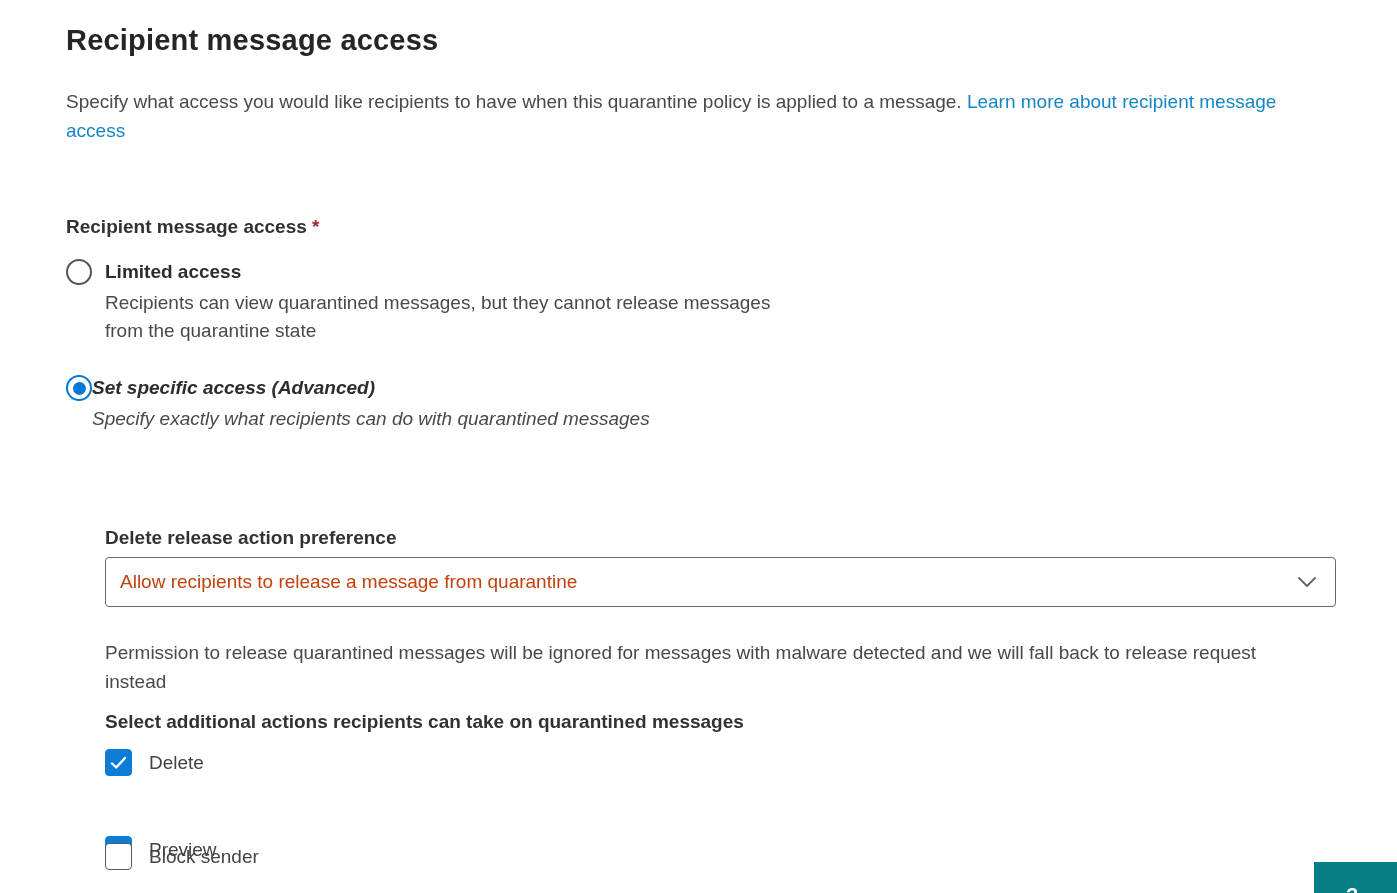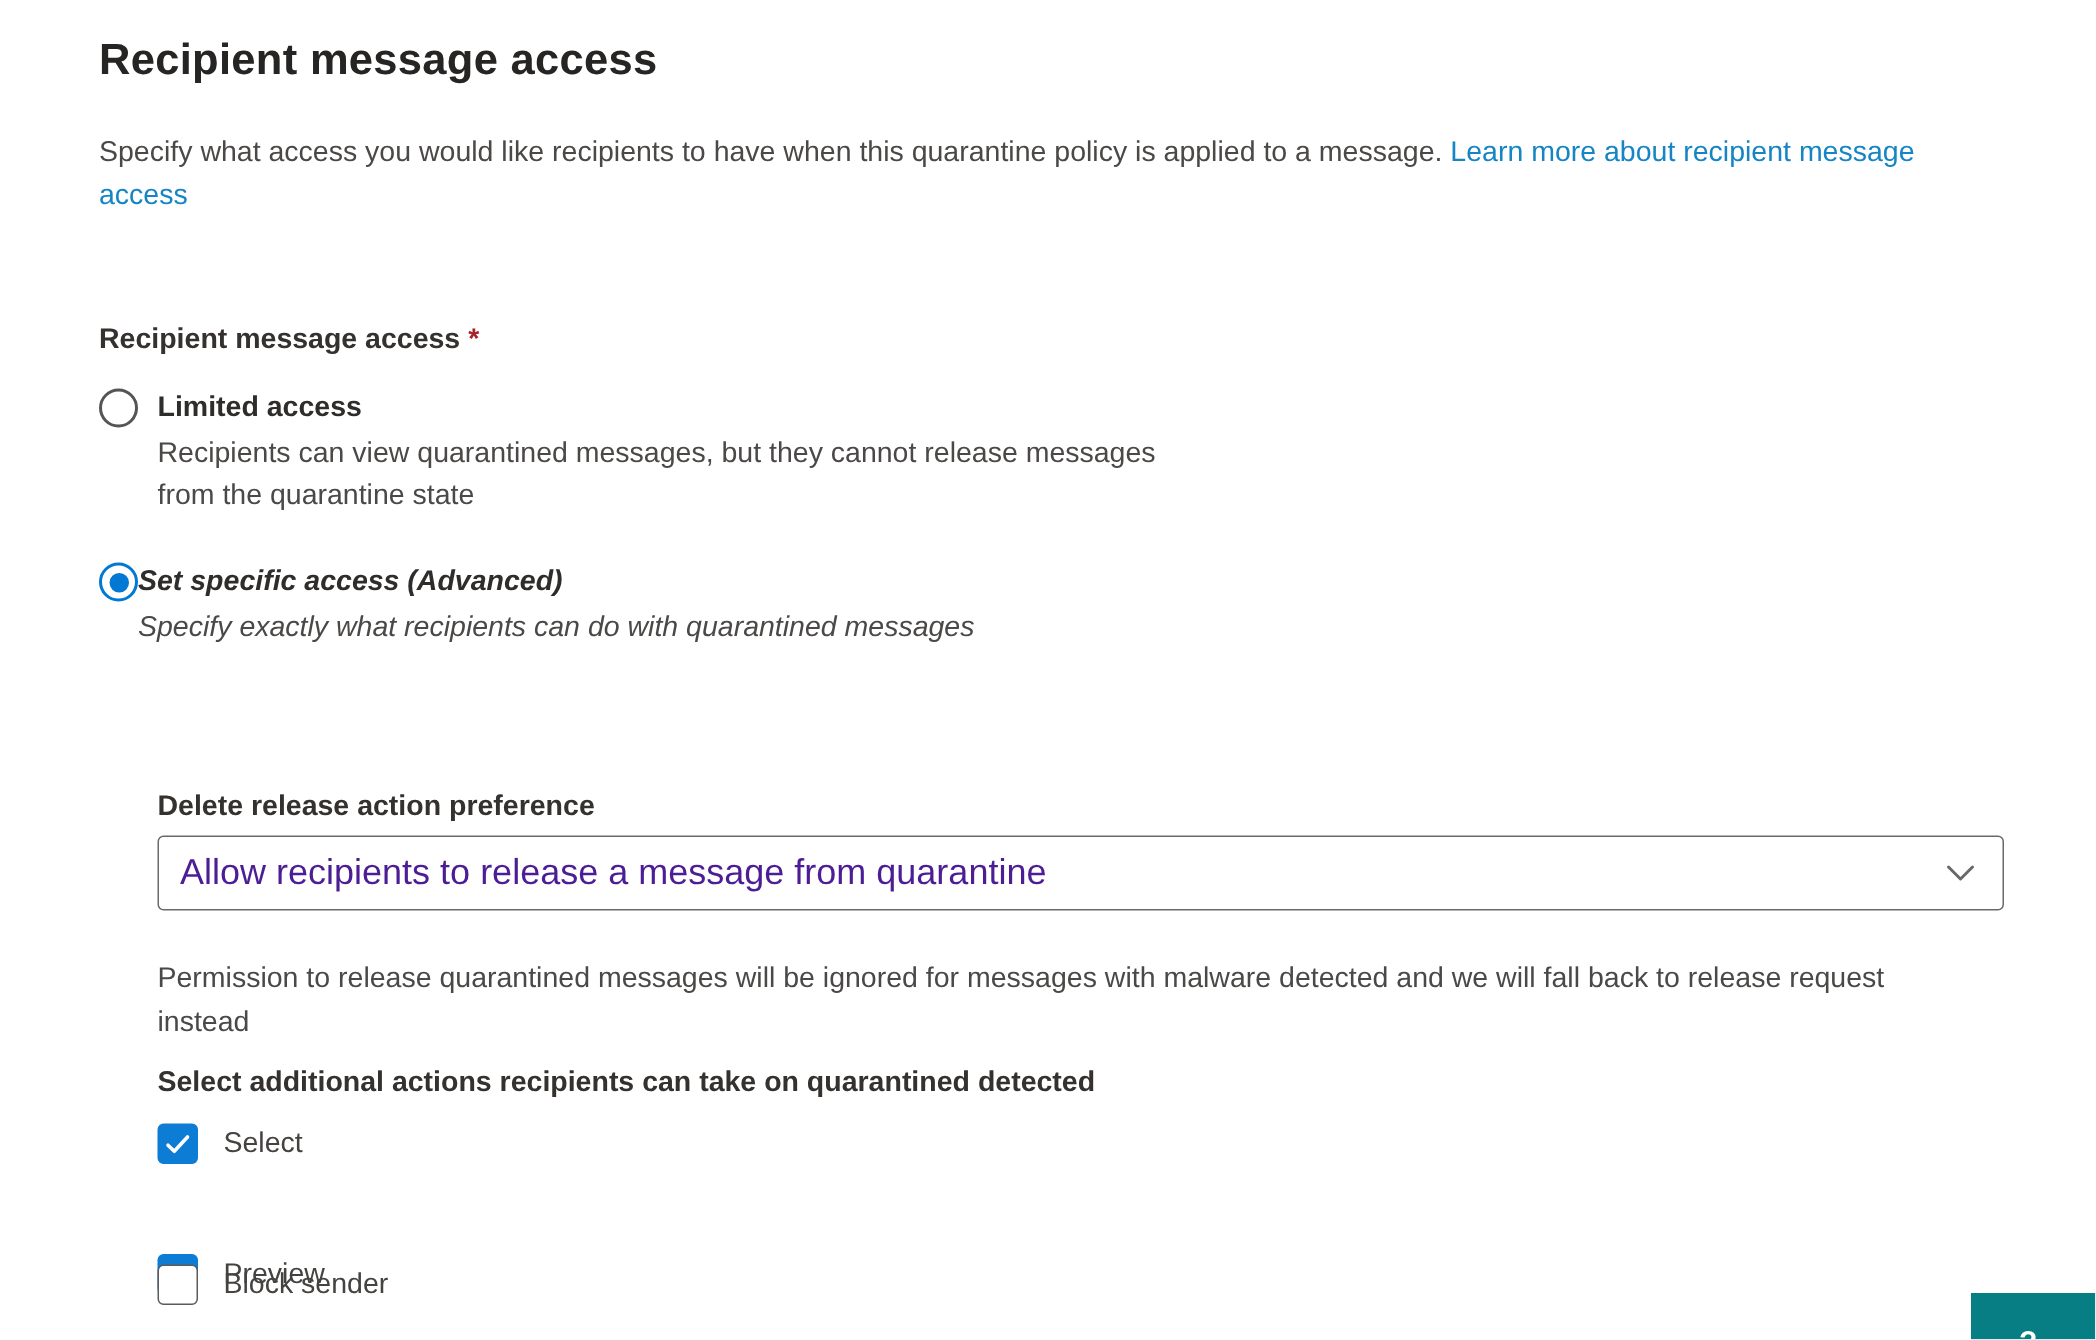--- a/index.html
+++ b/index.html
@@ -78,22 +78,22 @@
     width: 1231px; height: 50px;
     border: 1.5px solid #6a6968;
     border-radius: 4px;
     background: #fff;
     display: flex;
     align-items: center;
     cursor: pointer;
   }
   .dropdown-value {
     padding-left: 14px;
-    font-size: 24px;
-    color: #4c1d95;
+    font-size: 19px;
+    color: #c2410c;
     flex: 1 1 auto;
     white-space: nowrap;
     overflow: hidden;
   }
   .dropdown-chevron {
     flex: none;
     margin-right: 18px;
     display: flex;
     align-items: center;
   }
@@ -186,29 +186,29 @@
     <span class="dropdown-value">Allow recipients to release a message from quarantine</span>
     <span class="dropdown-chevron">
       <svg width="20" height="12" viewBox="0 0 20 12" fill="none">
         <polyline points="2,2 10,10 18,2" stroke="#6a6968" stroke-width="2" fill="none" stroke-linecap="round" stroke-linejoin="round"></polyline>
       </svg>
     </span>
   </div>
 
   <p class="abs note">Permission to release quarantined messages will be ignored for messages with malware detected and we will fall back to release request instead</p>
 
-  <div class="abs field-label" style="left:105px; top:711px;">Select additional actions recipients can take on quarantined detected</div>
+  <div class="abs field-label" style="left:105px; top:711px;">Select additional actions recipients can take on quarantined messages</div>
 
   <div class="abs checkbox-row" style="left:105px; top:749px;">
     <span class="checkbox checked">
       <svg width="17" height="14" viewBox="0 0 17 14" fill="none">
         <polyline points="2,7.5 6.2,11.5 15,2" stroke="#ffffff" stroke-width="2.4" fill="none" stroke-linecap="round" stroke-linejoin="round"></polyline>
       </svg>
     </span>
-    <span class="checkbox-label">Select</span>
+    <span class="checkbox-label">Delete</span>
   </div>
 
   <div class="abs checkbox-row" style="left:105px; top:836px;">
     <span class="checkbox checked">
       <svg width="17" height="14" viewBox="0 0 17 14" fill="none">
         <polyline points="2,7.5 6.2,11.5 15,2" stroke="#ffffff" stroke-width="2.4" fill="none" stroke-linecap="round" stroke-linejoin="round"></polyline>
       </svg>
     </span>
     <span class="checkbox-label">Preview</span>
   </div>

